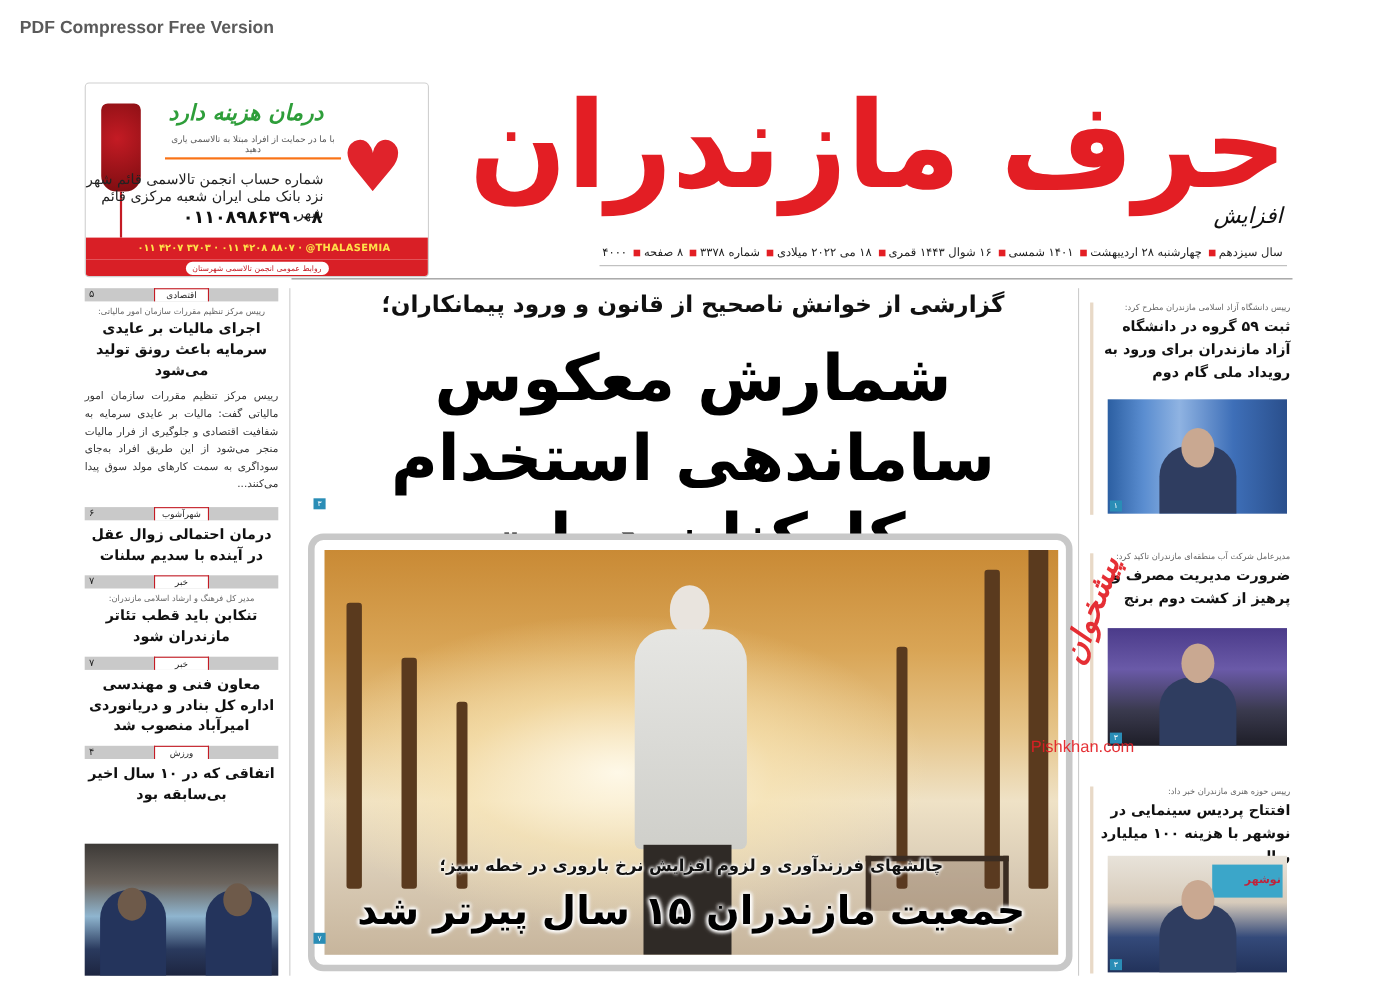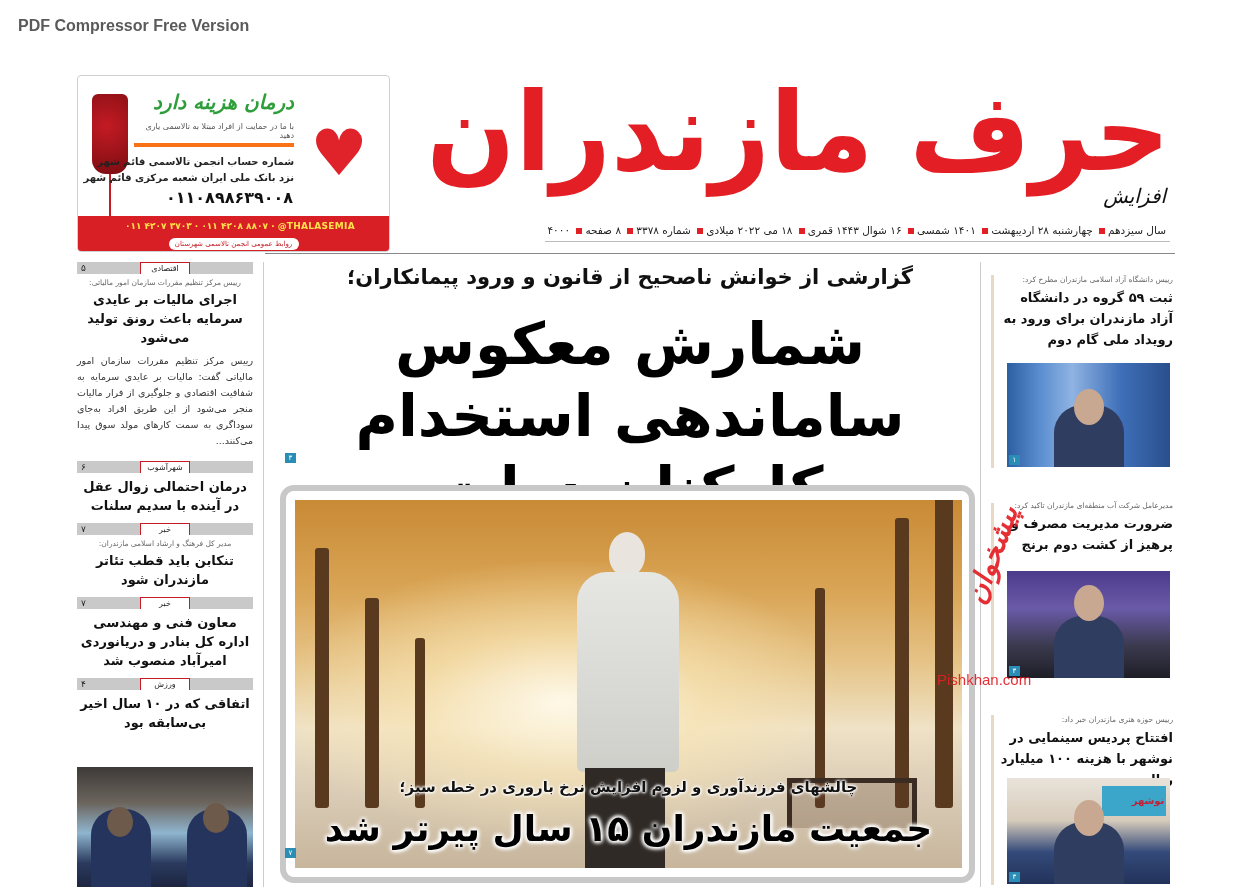--- a/index.html
+++ b/index.html
@@ -48,25 +48,25 @@
     
     .ad {
       position: absolute; left: 77px; top: 75px; width: 313px; height: 177px;
       border: 1px solid #d0d0d0; border-radius: 4px; background: #fff; overflow: hidden;
     }
     .ad .ad-title {
       position: absolute; right: 95px; top: 14px; font-size: 20px; font-weight: bold;
       color: #2e9e3a; direction: rtl; font-style: italic;
     }
     .ad .ad-sub {
-      position: absolute; right: 95px; top: 46px; width: 160px; font-size: 8px; color: #555;
-      direction: rtl; text-align: right; border-bottom: 4px solid #f97316; padding-bottom: 3px;
+      position: absolute; right: 79px; top: 46px; width: 160px; font-size: 8px; color: #555;
+      direction: rtl; text-align: center; border-bottom: 2px solid #f97316; padding-bottom: 3px;
     }
     .ad .ad-line1, .ad .ad-line2 {
-      position: absolute; right: 95px; font-size: 10px; color: #222; direction: rtl; font-weight: bold;
+      position: absolute; right: 95px; font-size: 13px; color: #222; direction: rtl; font-weight: normal;
     }
     .ad .ad-line1 { top: 80px; }
     .ad .ad-line2 { top: 96px; }
     .ad .ad-account {
       position: absolute; right: 96px; top: 112px; font-size: 16px; font-weight: bold;
       color: #111; letter-spacing: 1px;
     }
     .ad .ad-bag {
       position: absolute; left: 14px; top: 18px; width: 36px; height: 80px;
       background: radial-gradient(circle at 40% 40%, #c41b24, #7a0c10);

